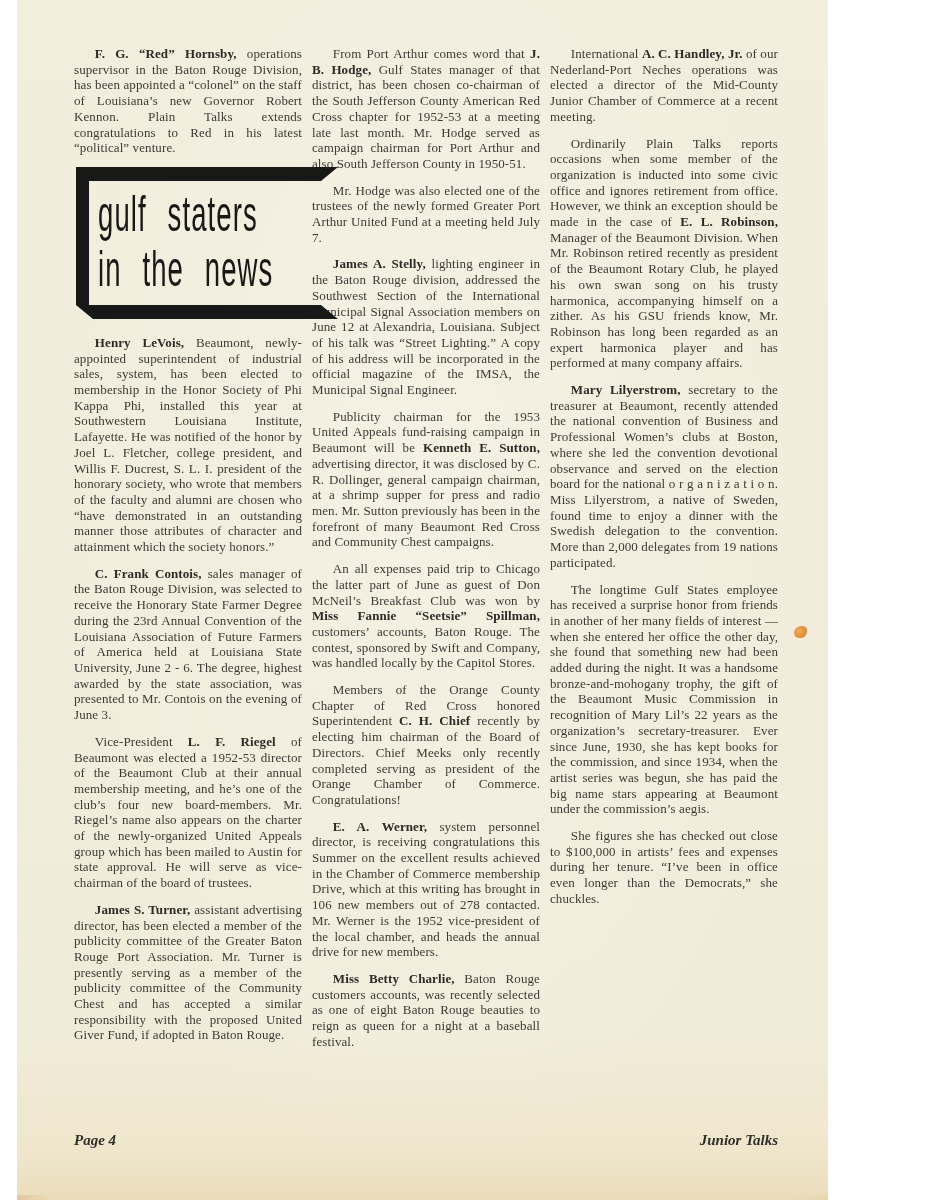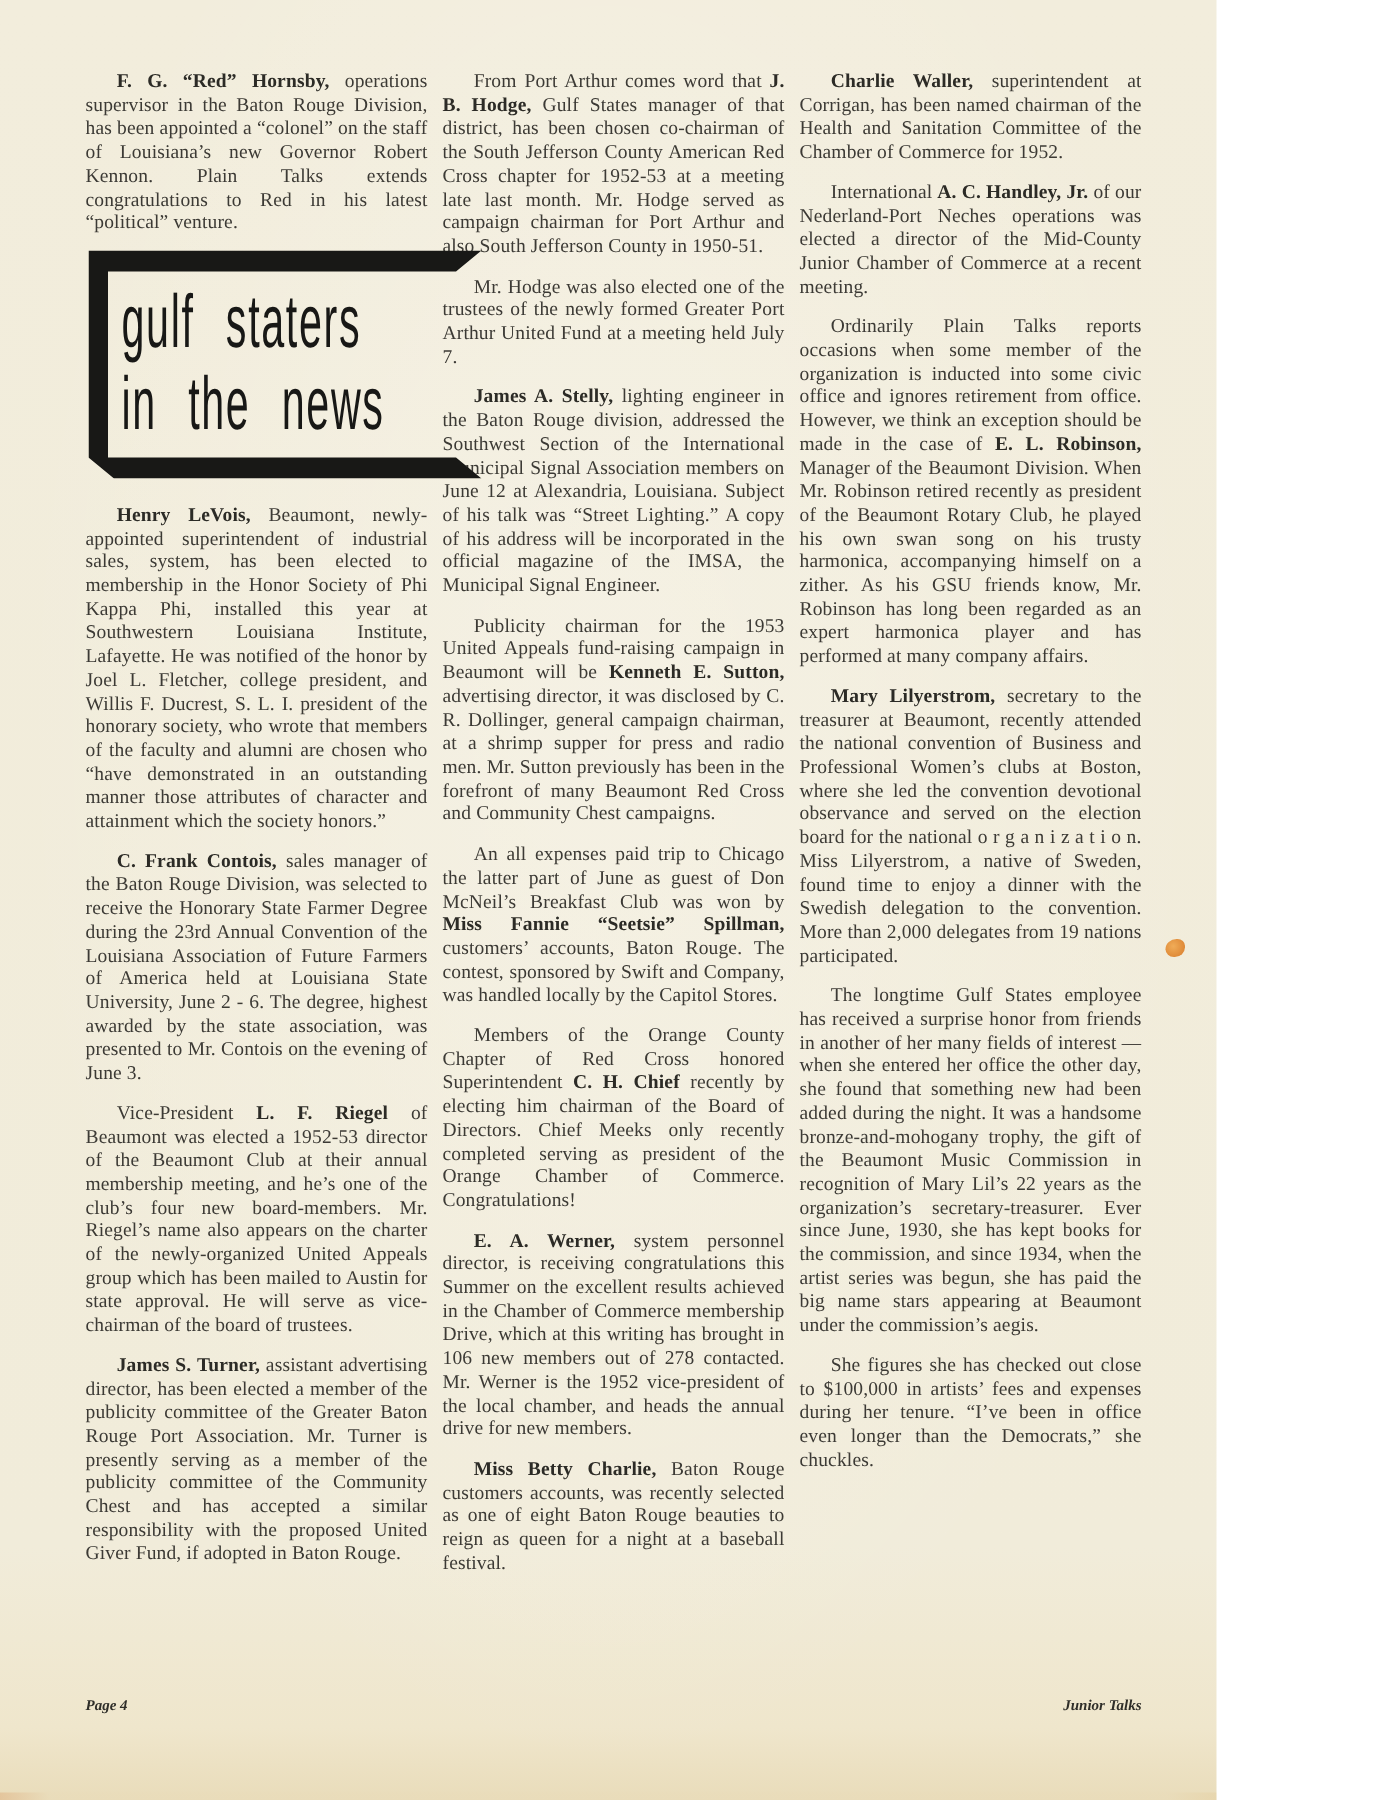--- a/index.html
+++ b/index.html
@@ -5,20 +5,21 @@
   html,body{margin:0;padding:0;}
   .page{
     position:relative;
     width:811px;height:1200px;
     background:
       radial-gradient(ellipse at 50% 40%, rgba(255,255,255,0.25), rgba(0,0,0,0) 70%),
       linear-gradient(180deg,#f2eddc 0%, #f1ecda 86%, #efe6cc 96%, #e9dcba 100%);
     overflow:hidden;
     font-family:"Liberation Serif", serif;
     color:#3c3a35;
+    margin-left:17px;
   }
   .cols{
     position:absolute;
     top:46px;left:57px;right:50px;bottom:70px;
     display:flex;
     gap:10px;
     overflow:hidden;
   }
   .col{
     flex:1 1 0;
@@ -54,21 +55,21 @@
     transform:scale(0.55,1);
     transform-origin:left top;
     white-space:nowrap;
     word-spacing:22px;
     letter-spacing:2px;
   }
   .footer{
     position:absolute;
     left:57px;right:50px;top:1132px;
     display:flex;justify-content:space-between;
-    font-size:10px;font-weight:bold;font-style:italic;
+    font-size:15px;font-weight:bold;font-style:italic;
     color:#2f2e29;
   }
   
   .hole{
     position:absolute;
     border-radius:50%;
     background:#f7f3e6;
     box-shadow: inset 0 -2px 3px rgba(190,175,140,0.55), inset 0 2px 2px rgba(255,255,255,0.9);
   }
   .hole.h1{ width:32px;height:34px; left:893px; top:110px; }
@@ -118,21 +119,20 @@
         <p class="para"><span>Mr. Hodge was also elected one of the trustees of the newly formed Greater Port Arthur United Fund at a meeting held July 7.</span></p>
         <p class="para"><span class="lead">James A. Stelly,</span><span> lighting engineer in the Baton Rouge division, addressed the Southwest Section of the International Municipal Signal Association members on June 12 at Alexandria, Louisiana. Subject of his talk was “Street Lighting.” A copy of his address will be incorporated in the official magazine of the IMSA, the Municipal Signal Engineer.</span></p>
         <p class="para"><span>Publicity chairman for the 1953 United Appeals fund-raising campaign in Beaumont will be </span><span class="lead">Kenneth E. Sutton,</span><span> advertising director, it was disclosed by C. R. Dollinger, general campaign chairman, at a shrimp supper for press and radio men. Mr. Sutton previously has been in the forefront of many Beaumont Red Cross and Community Chest campaigns.</span></p>
         <p class="para"><span>An all expenses paid trip to Chicago the latter part of June as guest of Don McNeil’s Breakfast Club was won by </span><span class="lead">Miss Fannie “Seetsie” Spillman,</span><span> customers’ accounts, Baton Rouge. The contest, sponsored by Swift and Company, was handled locally by the Capitol Stores.</span></p>
         <p class="para"><span>Members of the Orange County Chapter of Red Cross honored Superintendent </span><span class="lead">C. H. Chief</span><span> recently by electing him chairman of the Board of Directors. Chief Meeks only recently completed serving as president of the Orange Chamber of Commerce. Congratulations!</span></p>
         <p class="para"><span class="lead">E. A. Werner,</span><span> system personnel director, is receiving congratulations this Summer on the excellent results achieved in the Chamber of Commerce membership Drive, which at this writing has brought in 106 new members out of 278 contacted. Mr. Werner is the 1952 vice-president of the local chamber, and heads the annual drive for new members.</span></p>
         <p class="para"><span class="lead">Miss Betty Charlie,</span><span> Baton Rouge customers accounts, was recently selected as one of eight Baton Rouge beauties to reign as queen for a night at a baseball festival.</span></p>
       </div>
 
     <div class="col">
-        <p class="para"><span class="lead">Charlie Waller,</span><span> superintendent at Corrigan, has been named chairman of the Health and Sanitation Committee of the Chamber of Commerce for 1952.</span></p>
         <p class="para"><span>International </span><span class="lead">A. C. Handley, Jr.</span><span> of our Nederland-Port Neches operations was elected a director of the Mid-County Junior Chamber of Commerce at a recent meeting.</span></p>
         <p class="para"><span>Ordinarily Plain Talks reports occasions when some member of the organization is inducted into some civic office and ignores retirement from office. However, we think an exception should be made in the case of </span><span class="lead">E. L. Robinson,</span><span> Manager of the Beaumont Division. When Mr. Robinson retired recently as president of the Beaumont Rotary Club, he played his own swan song on his trusty harmonica, accompanying himself on a zither. As his GSU friends know, Mr. Robinson has long been regarded as an expert harmonica player and has performed at many company affairs.</span></p>
         <p class="para"><span class="lead">Mary Lilyerstrom,</span><span> secretary to the treasurer at Beaumont, recently attended the national convention of Business and Professional Women’s clubs at Boston, where she led the convention devotional observance and served on the election board for the national o r g a n i z a t i o n. Miss Lilyerstrom, a native of Sweden, found time to enjoy a dinner with the Swedish delegation to the convention. More than 2,000 delegates from 19 nations participated.</span></p>
         <p class="para"><span>The longtime Gulf States employee has received a surprise honor from friends in another of her many fields of interest — when she entered her office the other day, she found that something new had been added during the night. It was a handsome bronze-and-mohogany trophy, the gift of the Beaumont Music Commission in recognition of Mary Lil’s 22 years as the organization’s secretary-treasurer. Ever since June, 1930, she has kept books for the commission, and since 1934, when the artist series was begun, she has paid the big name stars appearing at Beaumont under the commission’s aegis.</span></p>
         <p class="para"><span>She figures she has checked out close to $100,000 in artists’ fees and expenses during her tenure. “I’ve been in office even longer than the Democrats,” she chuckles.</span></p>
       </div>
 
   </div>
 
   <div class="footer">

